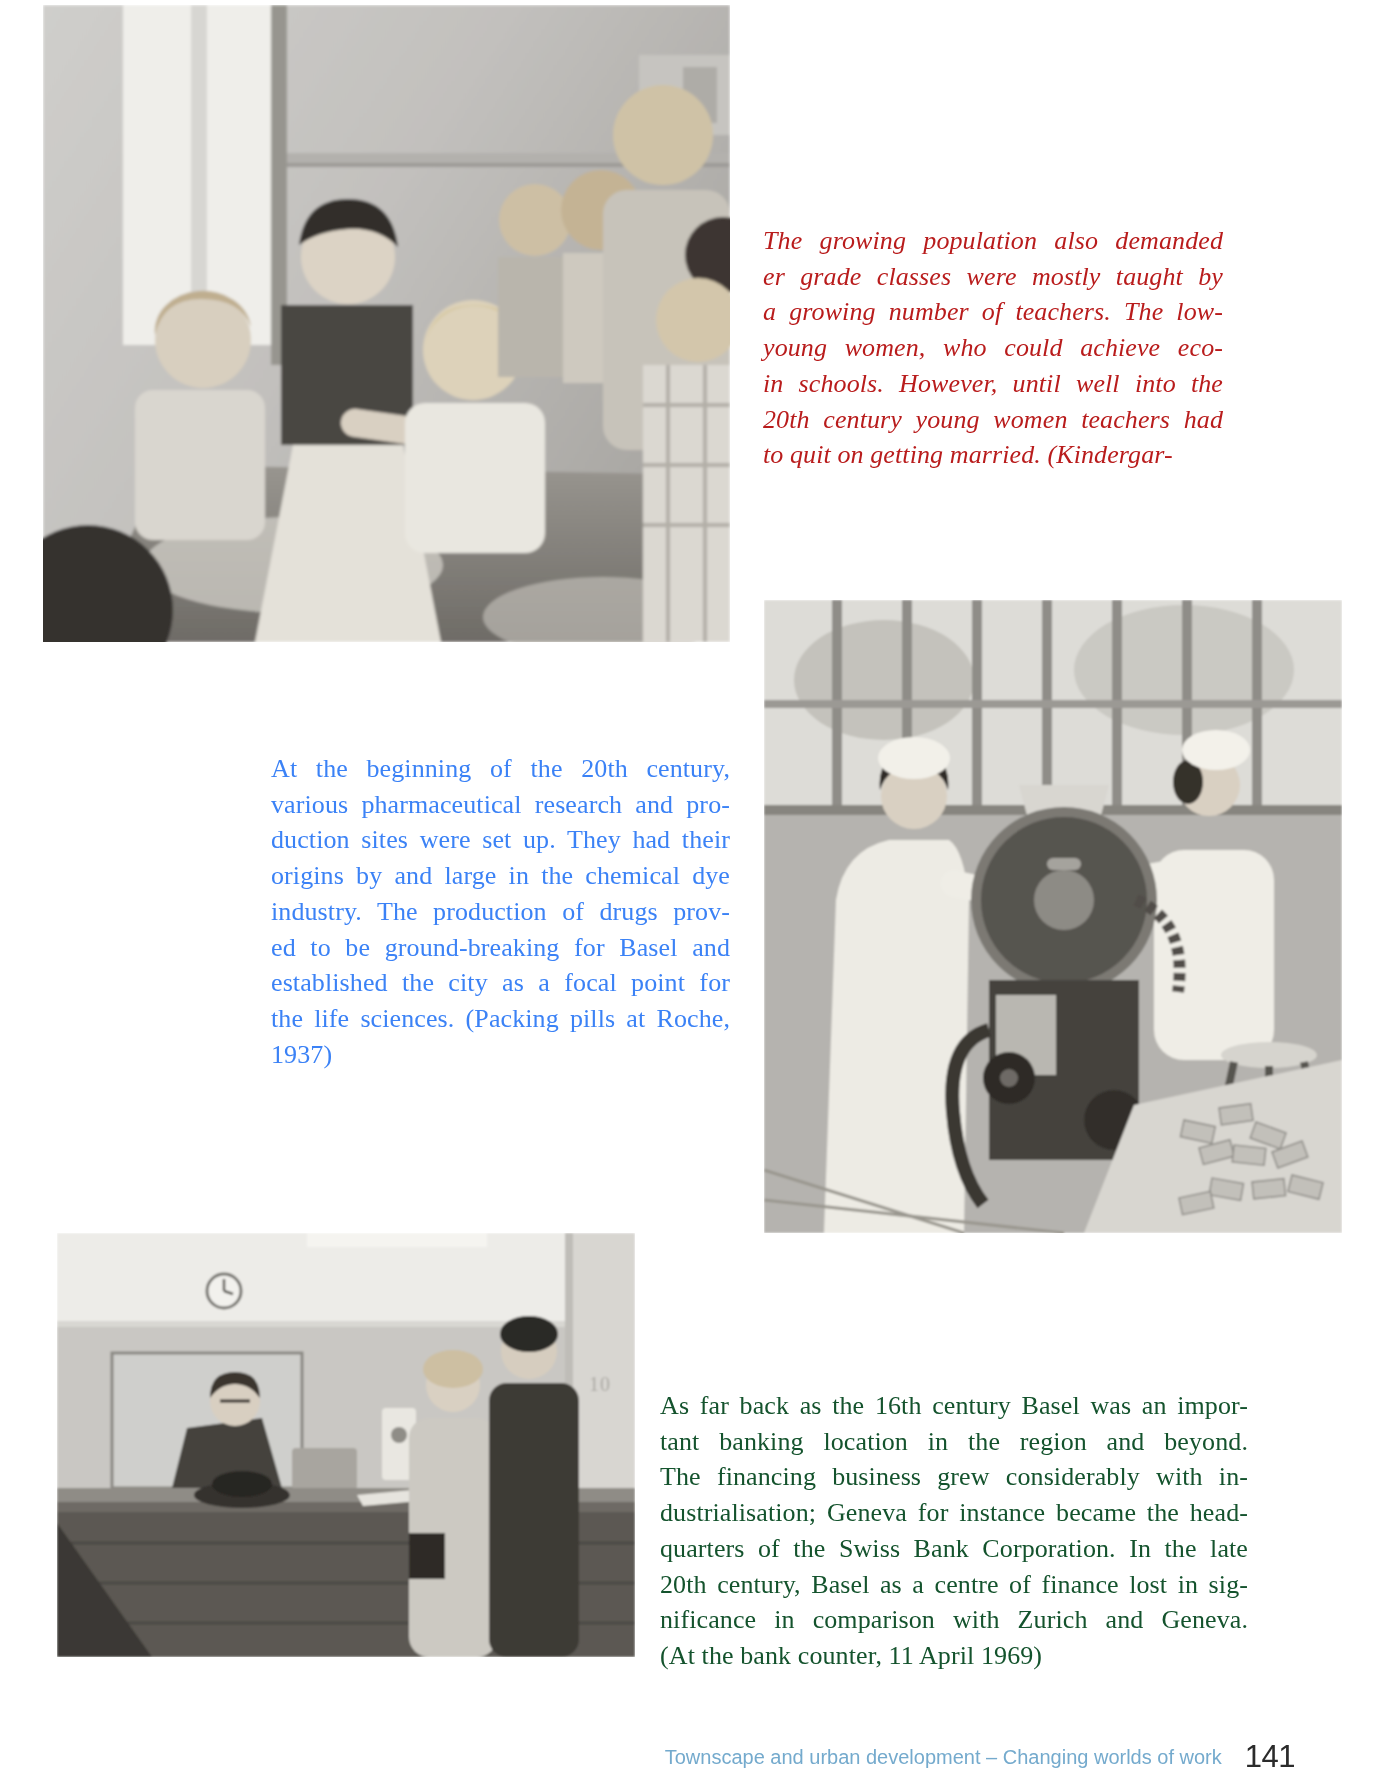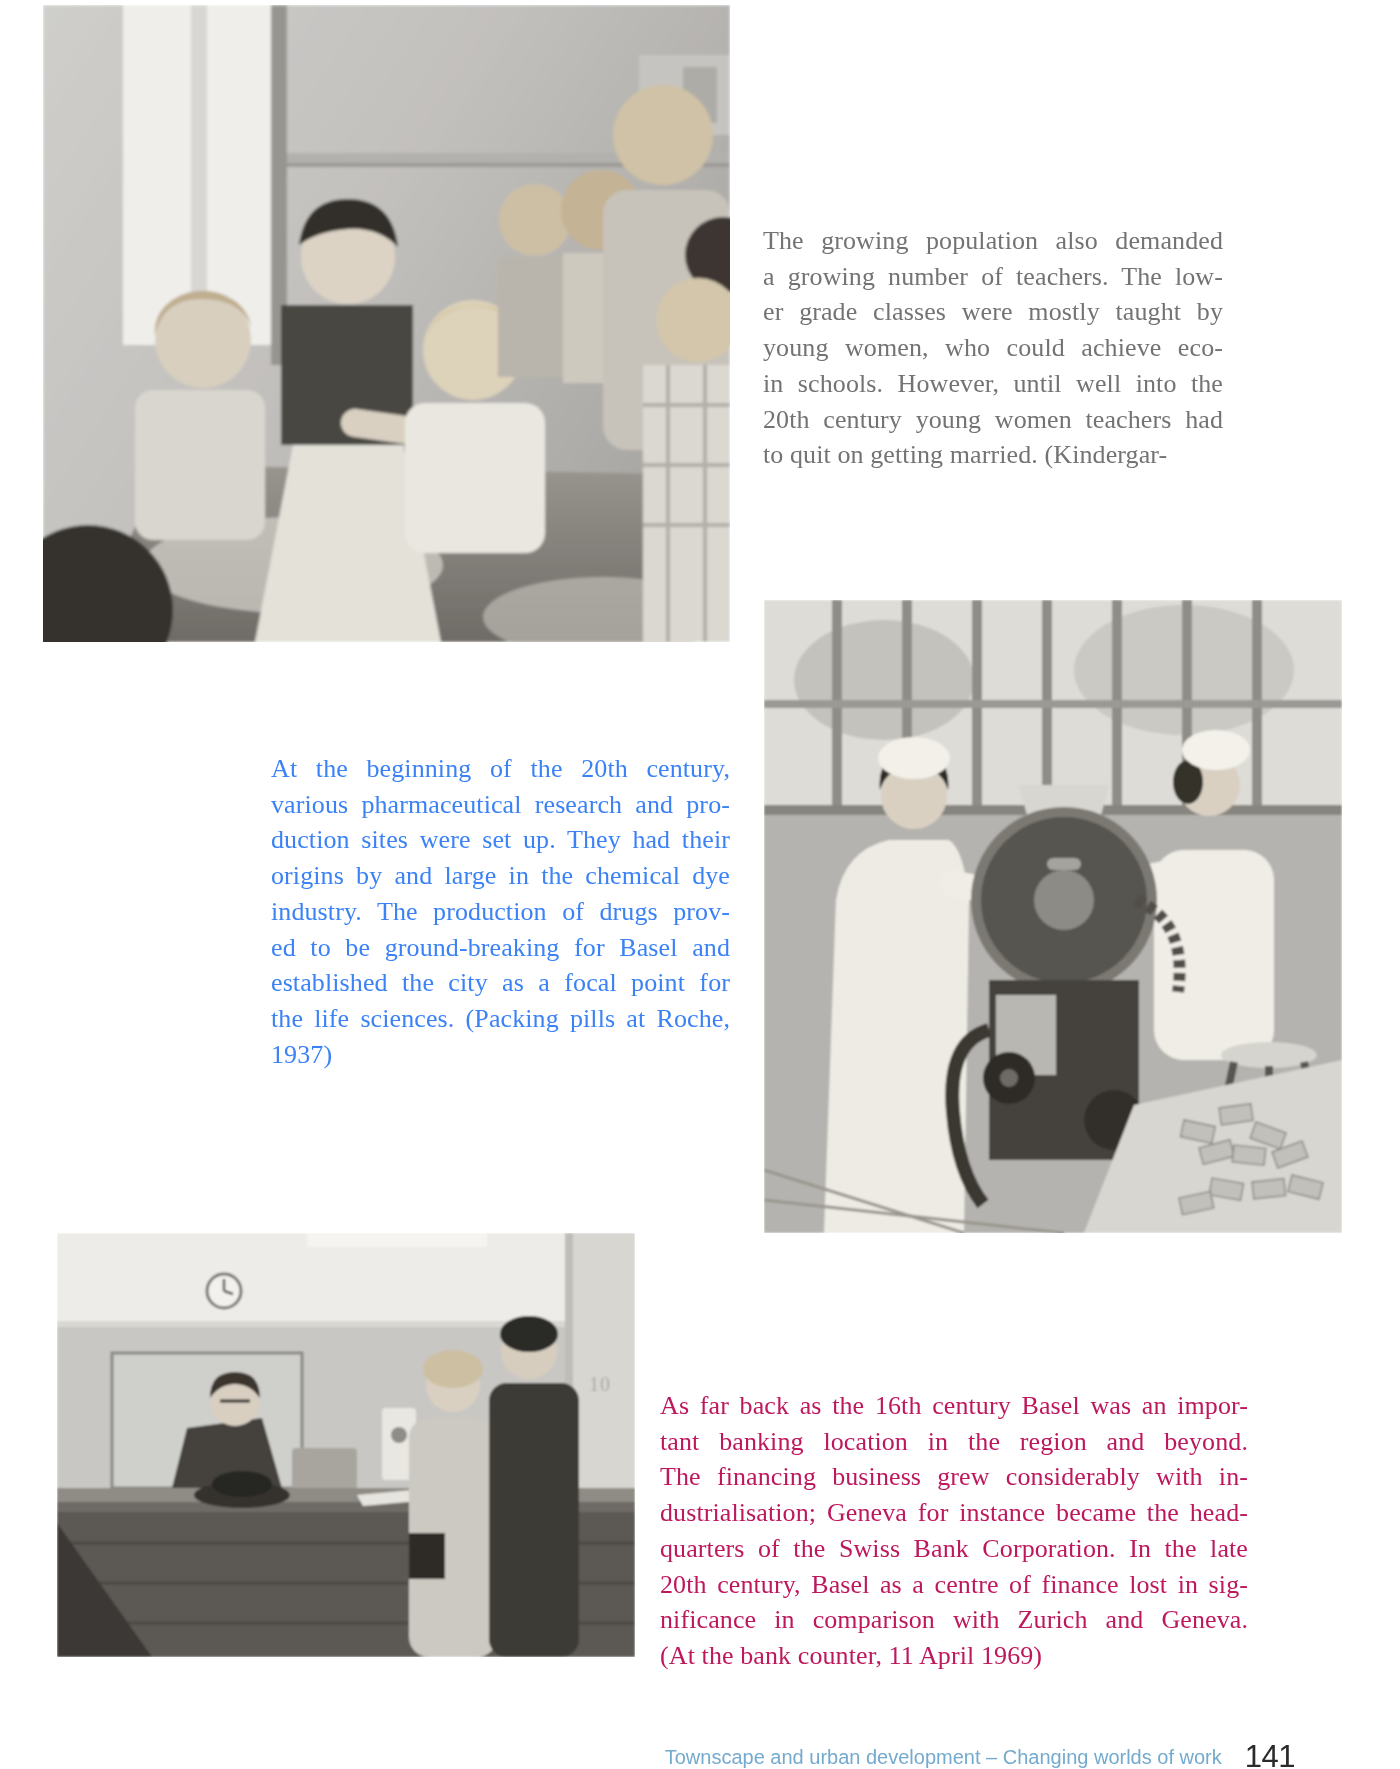--- a/index.html
+++ b/index.html
@@ -105,25 +105,25 @@
           <line x1="600" y1="400" x2="687" y2="400" stroke="#b2afa7" stroke-width="4"></line>
           <line x1="600" y1="460" x2="687" y2="460" stroke="#b2afa7" stroke-width="4"></line>
           <line x1="600" y1="520" x2="687" y2="520" stroke="#b2afa7" stroke-width="4"></line>
           <line x1="625" y1="360" x2="625" y2="637" stroke="#b2afa7" stroke-width="4"></line>
           <line x1="662" y1="360" x2="662" y2="637" stroke="#b2afa7" stroke-width="4"></line>
         </g>
       </g>
     </svg>
   </figure>
 
-  <div class="caption caption-kindergarten" style="color: #737373;">
+  <div class="caption caption-kindergarten" style="color: #b91c1c; font-style: italic;">
 
   <div class="line">The growing population also demanded</div>
+      <div class="line">er grade classes were mostly taught by</div>
       <div class="line">a growing number of teachers. The low-</div>
-      <div class="line">er grade classes were mostly taught by</div>
       <div class="line">young women, who could achieve eco-</div>
       <div class="line">in schools. However, until well into the</div>
       <div class="line">20th century young women teachers had</div>
       <div class="line">to quit on getting married. (Kindergar-</div>
     </div>
 
   <div class="caption caption-roche" style="color: #3b82f6;">
 
   <div class="line">At the beginning of the 20th century,</div>
       <div class="line">various pharmaceutical research and pro-</div>
@@ -276,21 +276,21 @@
         <g>
           <rect x="432" y="150" width="90" height="274" rx="18" fill="#3d3a35"></rect>
           <circle cx="472" cy="118" r="28" fill="#d6cdbf"></circle>
           <ellipse cx="472" cy="101" rx="29" ry="18" fill="#2c2925"></ellipse>
         </g>
         <polygon points="0,290 95,424 0,424" fill="#3b3834"></polygon>
       </g>
     </svg>
   </figure>
 
-  <div class="caption caption-bank" style="color: #be185d;">
+  <div class="caption caption-bank" style="color: #14532d;">
 
   <div class="line">As far back as the 16th century Basel was an impor-</div>
       <div class="line">tant banking location in the region and beyond.</div>
       <div class="line">The financing business grew considerably with in-</div>
       <div class="line">dustrialisation; Geneva for instance became the head-</div>
       <div class="line">quarters of the Swiss Bank Corporation. In the late</div>
       <div class="line">20th century, Basel as a centre of finance lost in sig-</div>
       <div class="line">nificance in comparison with Zurich and Geneva.</div>
       <div class="line">(At the bank counter, 11 April 1969)</div>
     </div>

